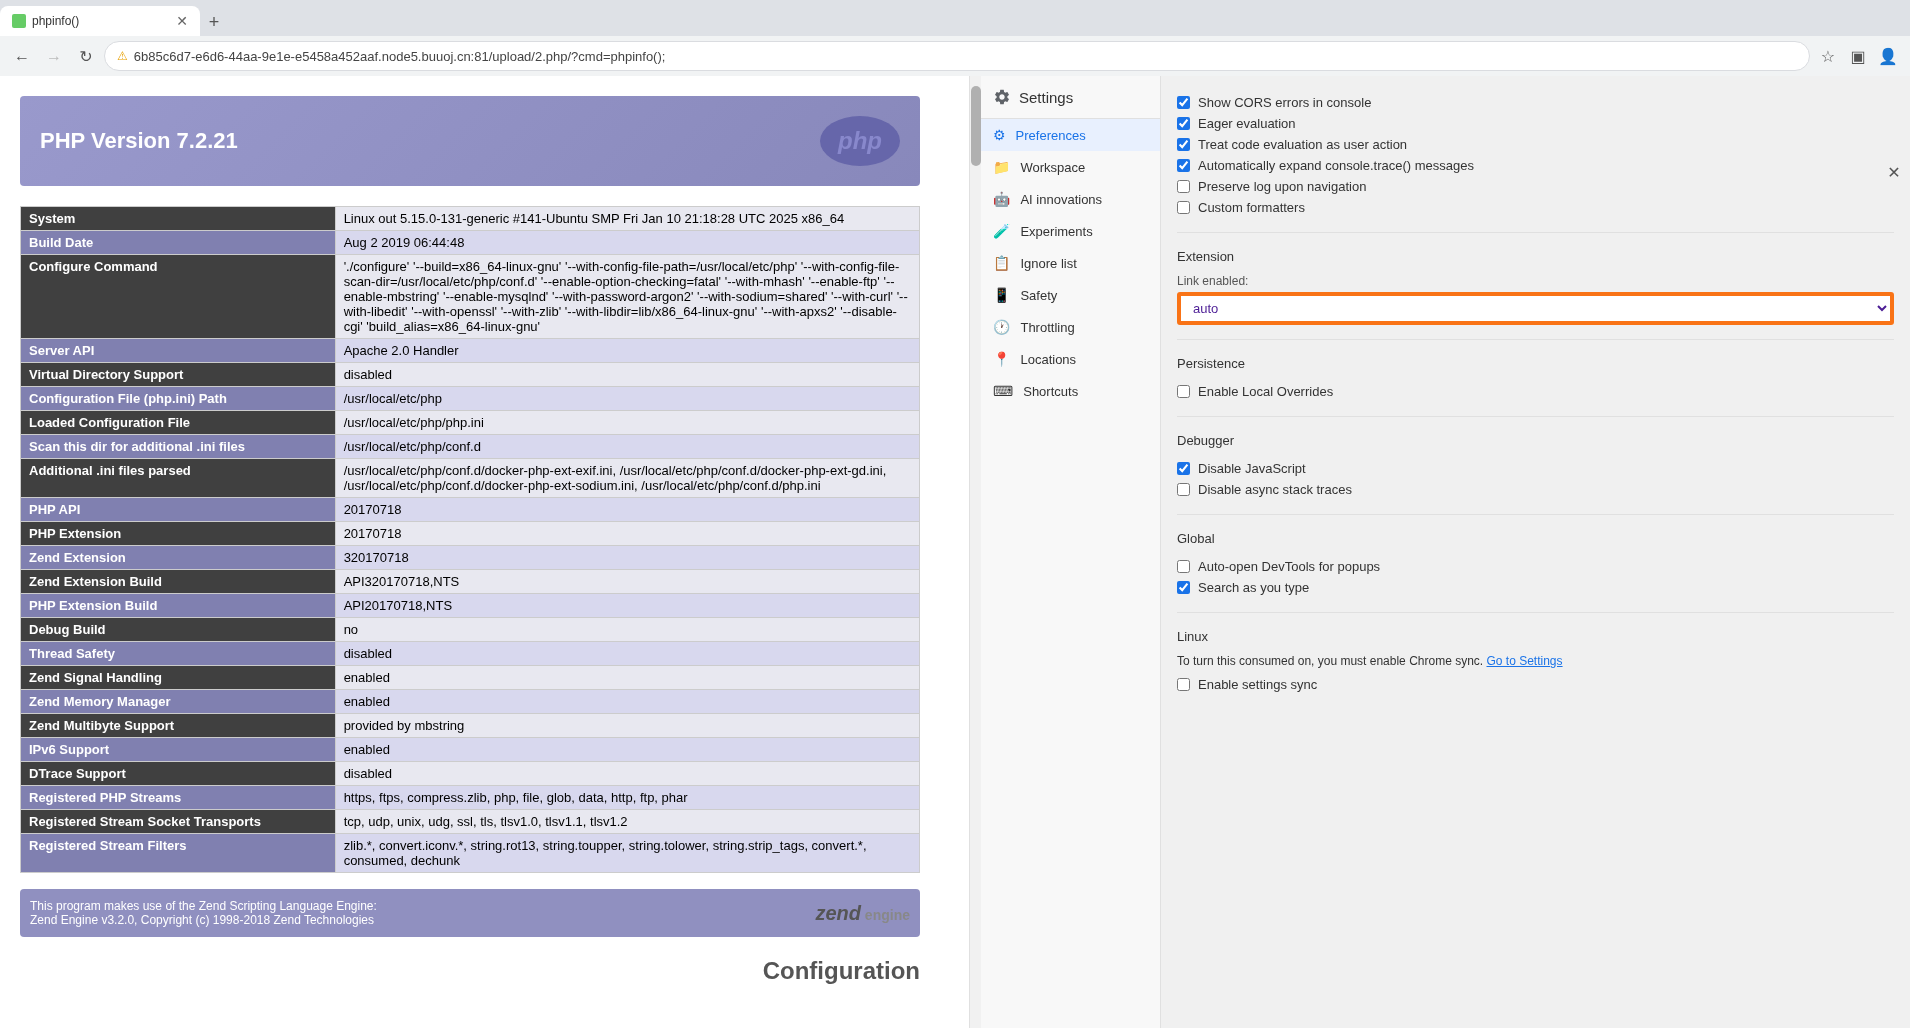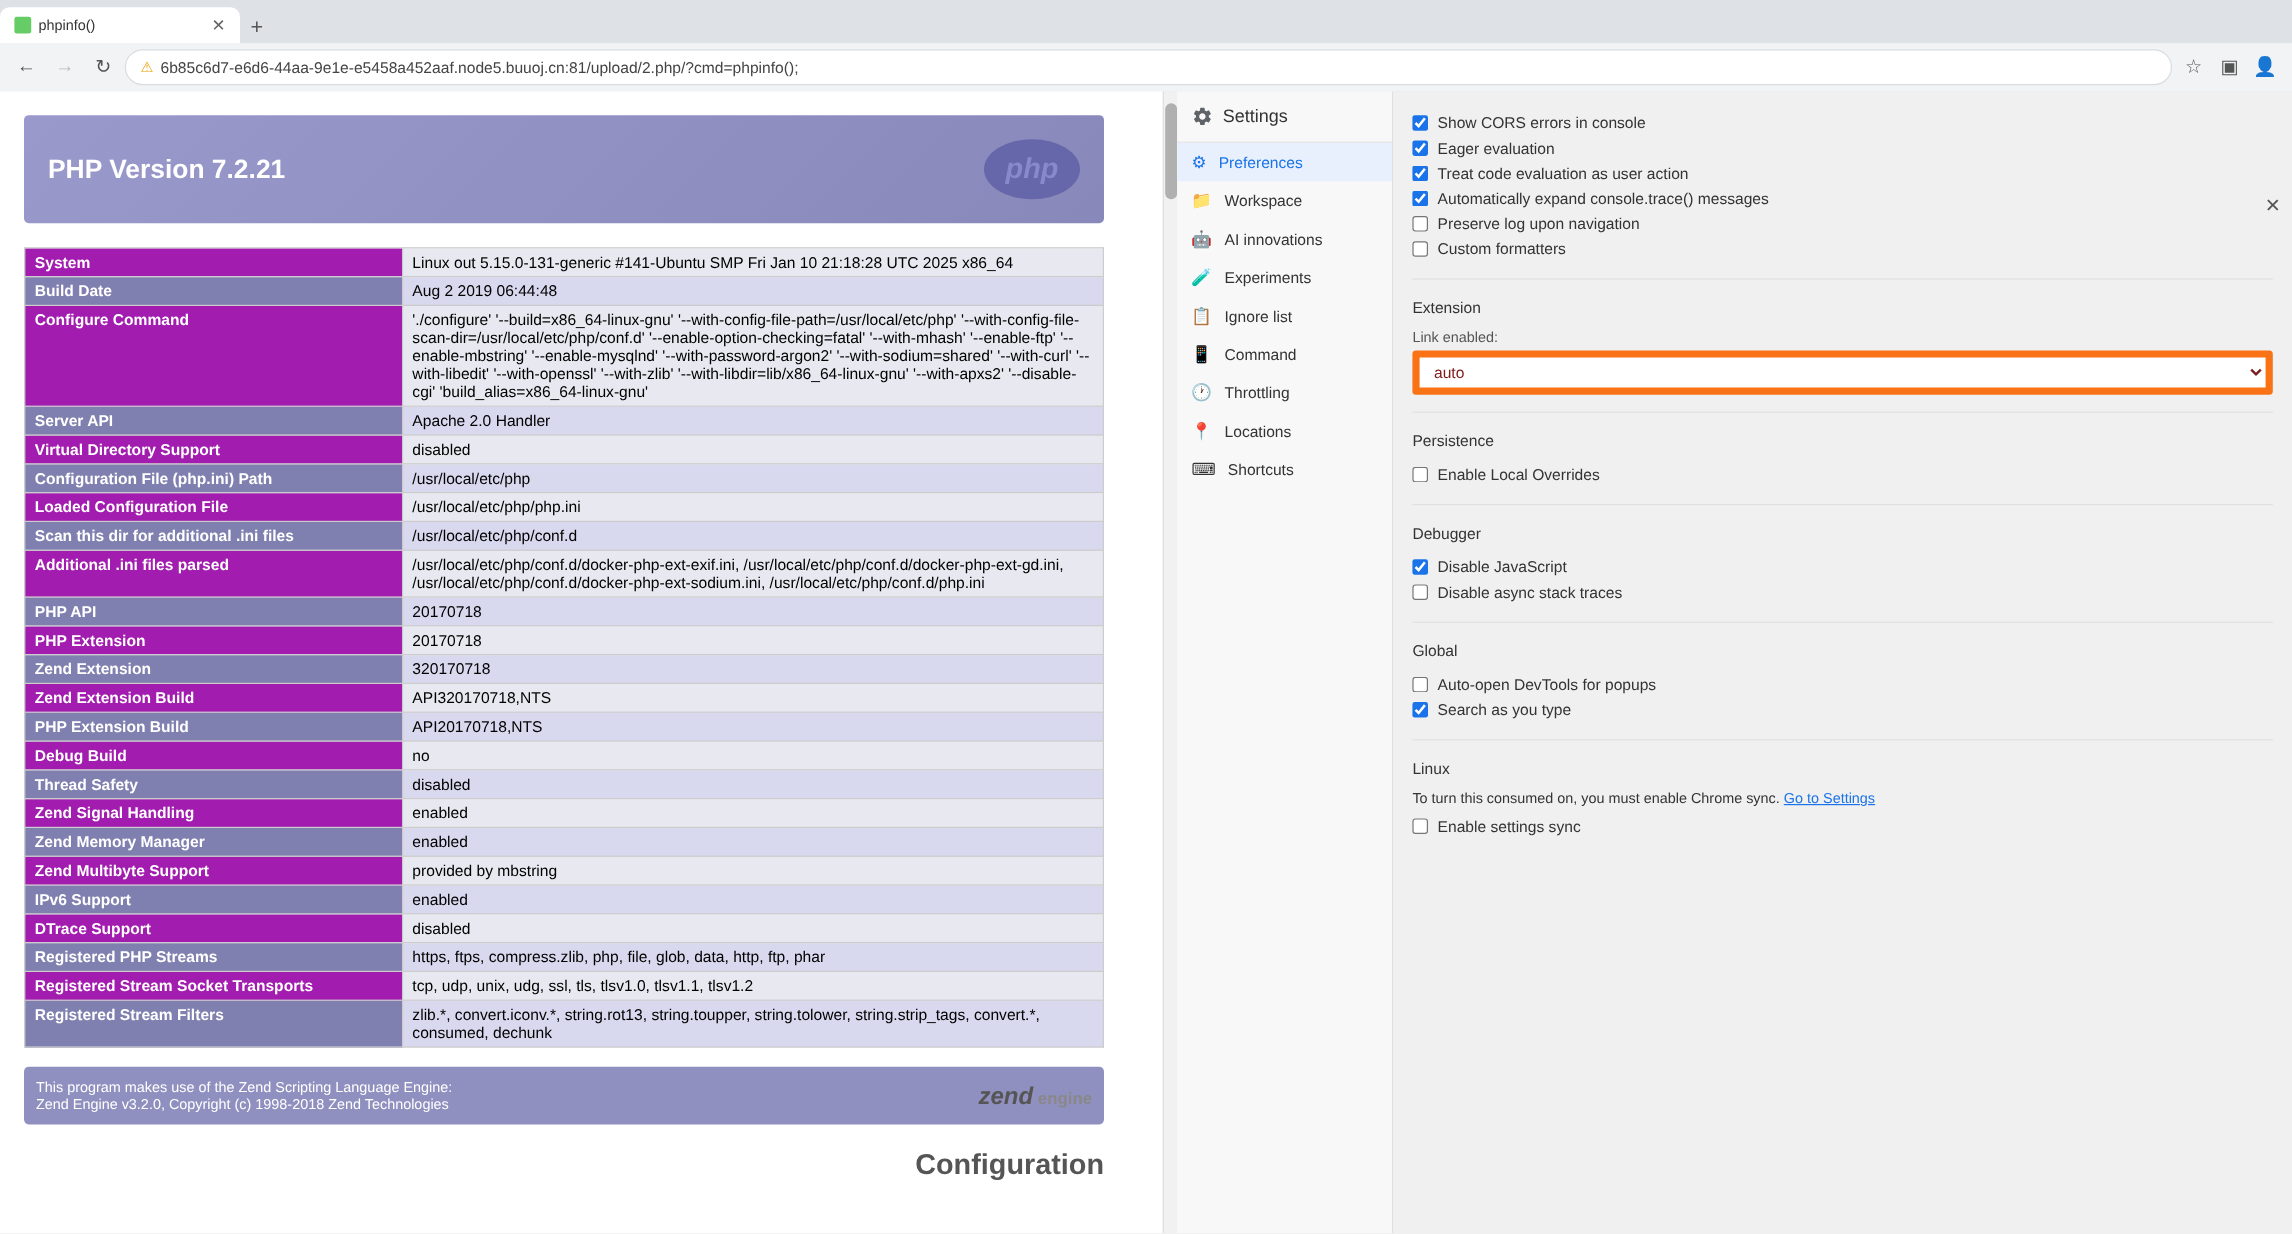--- a/index.html
+++ b/index.html
@@ -31,21 +31,21 @@
     
     .php-info { max-width: 900px; }
     .php-header { background: linear-gradient(135deg, #9999cc 0%, #8888bb 100%); border-radius: 4px; padding: 20px; display: flex; align-items: center; justify-content: space-between; margin-bottom: 20px; }
     .php-version { font-size: 22px; font-weight: bold; color: #fff; }
     .php-logo { background: #6666aa; border-radius: 50%; width: 80px; height: 50px; display: flex; align-items: center; justify-content: center; font-size: 20px; font-weight: bold; color: #ccc; font-style: italic; }
 
     .php-table { width: 100%; border-collapse: collapse; margin-bottom: 16px; font-size: 13px; }
     .php-table tr:nth-child(odd) { background: #e8e8f0; }
     .php-table tr:nth-child(even) { background: #d8d8ee; }
     .php-table td { padding: 4px 8px; border: 1px solid #ccc; vertical-align: top; }
-    .php-table td:first-child { font-weight: bold; width: 35%; background: #a21caf; color: #fff; }
+    .php-table td:first-child { font-weight: bold; width: 35%; background: #404040; color: #fff; }
     .php-table tr:nth-child(even) td:first-child { background: #8080b0; }
 
     .php-footer { background: #9090c0; padding: 10px; border-radius: 4px; display: flex; align-items: center; justify-content: space-between; margin-bottom: 20px; }
     .php-footer-text { color: #fff; font-size: 12px; }
     .zend-logo { color: #666; font-size: 22px; font-weight: bold; }
     .zend-logo span { color: #e8b000; }
 
     .section-title { font-size: 24px; font-weight: bold; text-align: right; color: #555; margin-top: 20px; }
 
     
@@ -61,21 +61,21 @@
     
     .settings-content { flex: 1; overflow-y: auto; padding: 0 16px 16px; }
 
     .settings-section { margin-top: 16px; }
     .checkbox-row { display: flex; align-items: center; gap: 8px; padding: 3px 0; font-size: 13px; color: #333; }
     .checkbox-row input[type=checkbox] { width: 13px; height: 13px; flex-shrink: 0; accent-color: #1a73e8; }
 
     .settings-divider { height: 1px; background: #e0e0e0; margin: 14px 0; }
     .settings-group-label { font-size: 13px; font-weight: 500; color: #333; margin-bottom: 10px; margin-top: 4px; }
 
-    .link-select { width: 100%; padding: 4px 8px; border: 6px solid #f97316; border-radius: 3px; font-size: 13px; color: #7f1d1d; background: #fff; }
+    .link-select { width: 100%; padding: 4px 8px; border: 4px solid #f97316; border-radius: 3px; font-size: 13px; color: #4c1d95; background: #fff; }
 
     .devtools-wrapper { display: flex; flex: 1; position: relative; }
   </style>
 </head>
 <body>
 
 <div class="browser-chrome">
 
   <div class="tab-bar">
     <div class="tab">
@@ -259,21 +259,21 @@
           <div class="settings-item">
             <span style="font-size:14px;">🧪</span>
             <span>Experiments</span>
           </div>
           <div class="settings-item">
             <span style="font-size:14px;">📋</span>
             <span>Ignore list</span>
           </div>
           <div class="settings-item">
             <span style="font-size:14px;">📱</span>
-            <span>Command</span>
+            <span>Safety</span>
           </div>
           <div class="settings-item">
             <span style="font-size:14px;">🕐</span>
             <span>Throttling</span>
           </div>
           <div class="settings-item">
             <span style="font-size:14px;">📍</span>
             <span>Locations</span>
           </div>
           <div class="settings-item">

